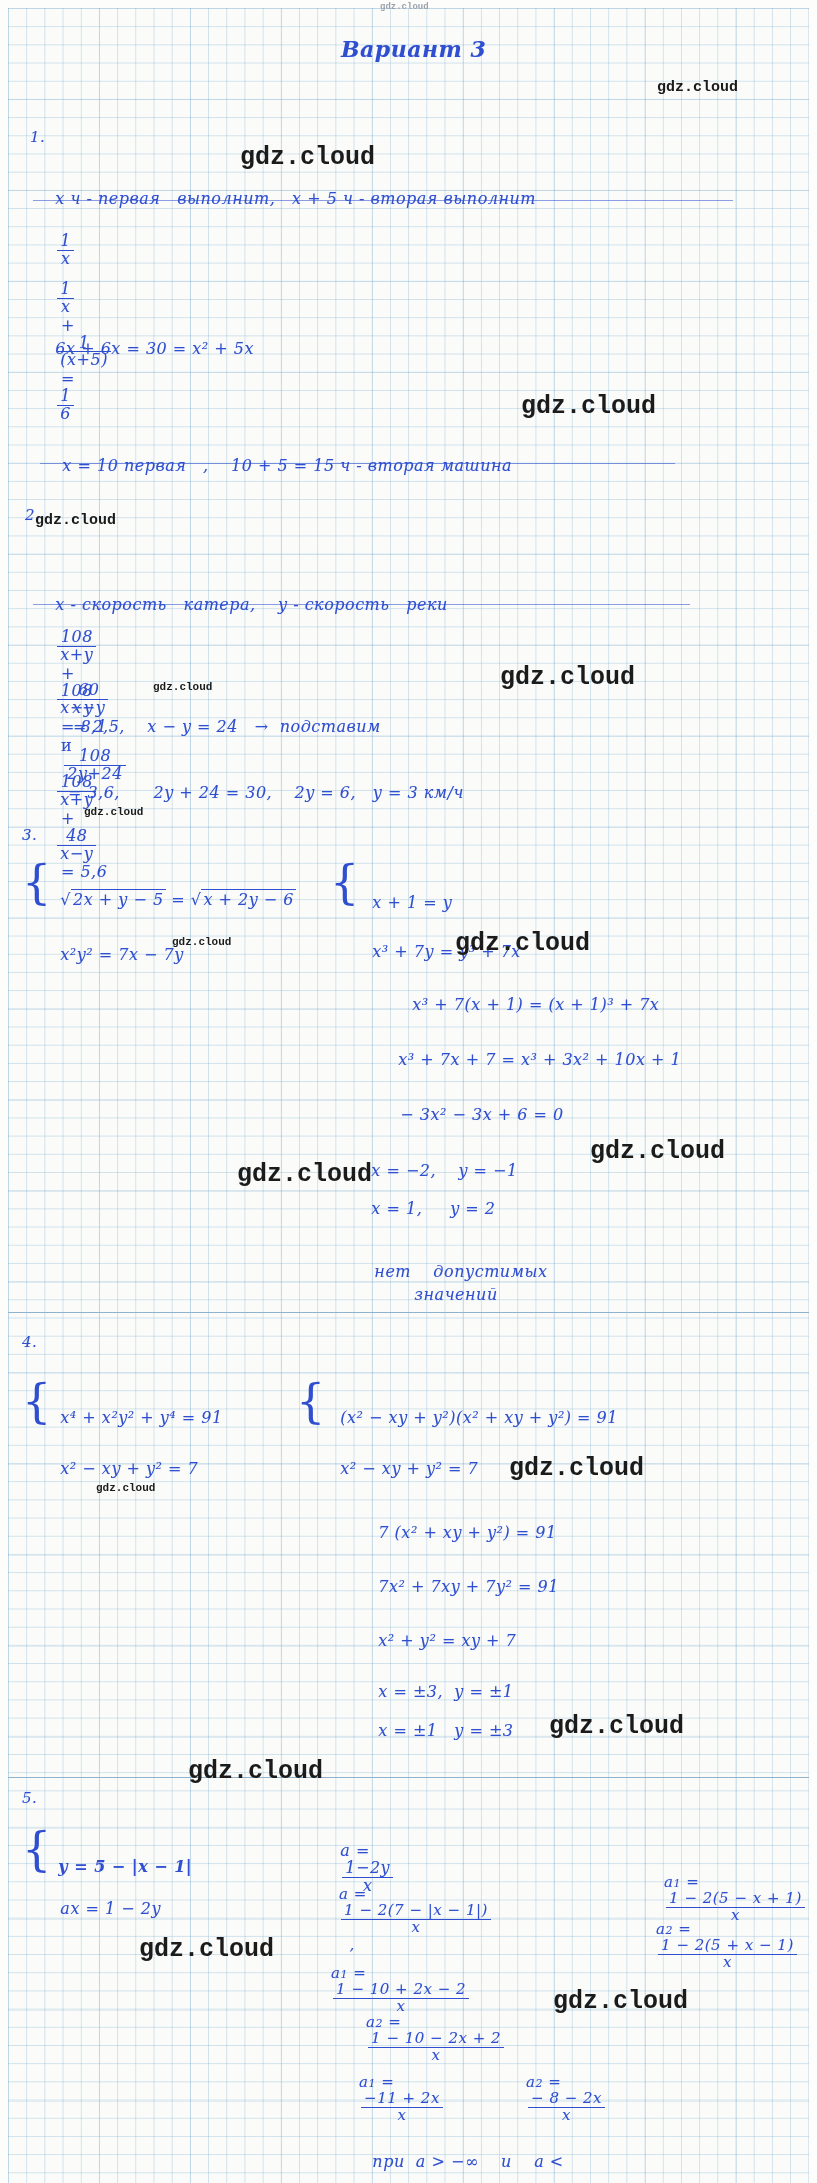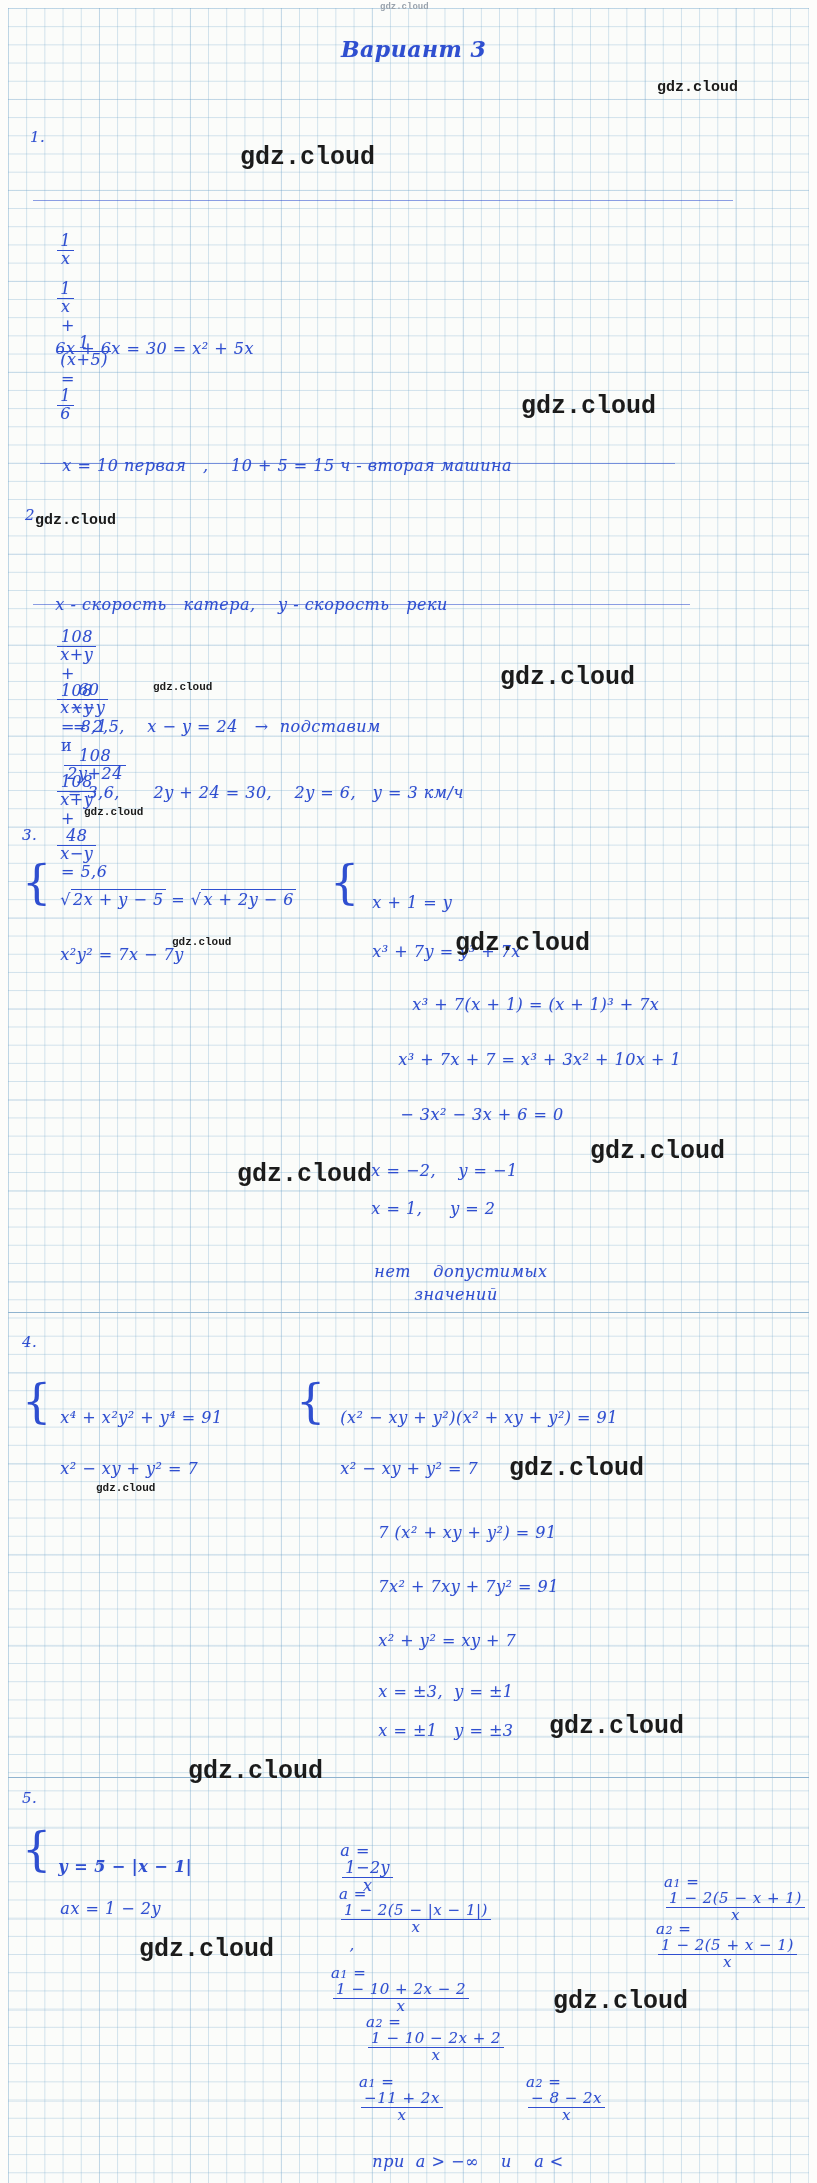--- a/index.html
+++ b/index.html
@@ -108,20 +108,23 @@
 <div class="page">
   <div class="grid"></div>
   <div class="grid-major"></div>
 
   <div class="wm tiny" style="left:380px; top:2px;">gdz.cloud</div>
 
   <div class="hw s22" style="left:341px; top:36px;">Вариант 3</div>
 
   <div class="hw s15" style="left:30px; top:128px;">1.</div>
 
+  <div class="hw s16" style="left:33px; top:170px;">
+    <span>x ч - первая   выполнит,   x + 5 ч - вторая выполнит</span>
+  </div>
   <div class="hr" style="left:33px; top:200px; width:700px;"></div>
 
   <div class="hw s16" style="left:33px; top:214px;">
     <span class="frac"><span class="n">1</span><span class="d">x</span></span>
   </div>
 
   <div class="hw s16" style="left:33px; top:262px;">
     <span class="frac"><span class="n">1</span><span class="d">x</span></span>
     <span> + </span>
     <span class="frac"><span class="n">1</span><span class="d">(x+5)</span></span>
@@ -257,21 +260,21 @@
     <span>ax = 1 − 2y</span>
   </div>
 
   <div class="hw s16" style="left:318px; top:1822px;">
     <span>a = </span>
     <span class="frac"><span class="n">1−2y</span><span class="d">x</span></span>
   </div>
 
   <div class="hw s15" style="left:318px; top:1867px;">
     <span>a = </span>
-    <span class="frac"><span class="n">1 − 2(5 − |x − 1|)</span><span class="d">x</span></span>
+    <span class="frac"><span class="n">1 − 2(7 − |x − 1|)</span><span class="d">x</span></span>
     <span>  ,</span>
   </div>
 
   <div class="hw s15" style="left:643px; top:1855px;">
     <span>a</span><span style="font-size:11px;">1</span><span> = </span>
     <span class="frac"><span class="n">1 − 2(5 − x + 1)</span><span class="d">x</span></span>
   </div>
 
   <div class="hw s15" style="left:635px; top:1902px;">
     <span>a</span><span style="font-size:11px;">2</span><span> = </span>

